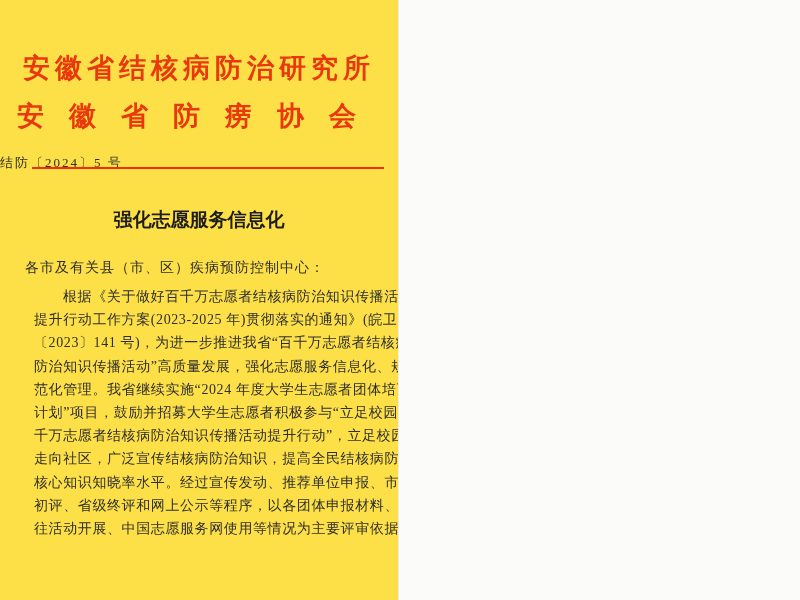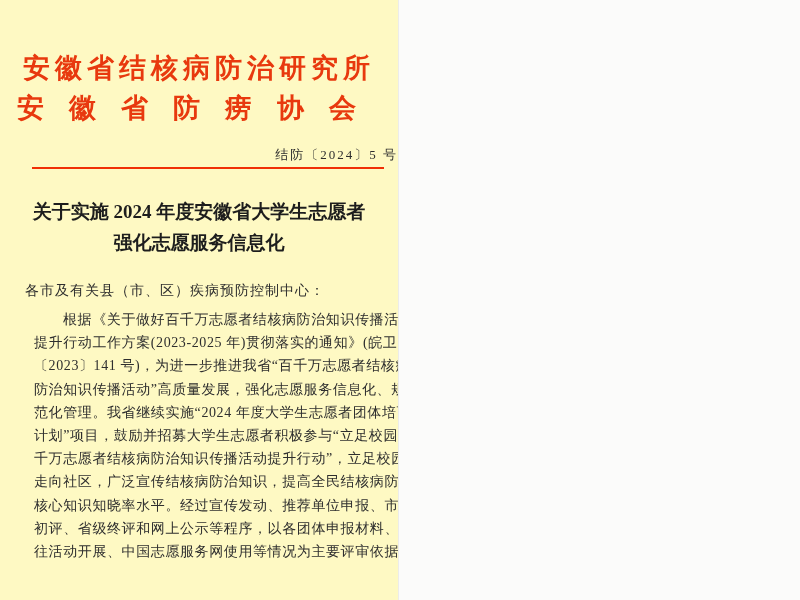--- a/index.html
+++ b/index.html
@@ -1,39 +1,38 @@
 <!DOCTYPE html>
 <html><head>
 <meta charset="utf-8">
 <style>
   html,body{margin:0;padding:0;width:800px;height:600px;overflow:hidden;background:#fdfdfc;}
   body{font-family:"Liberation Serif","DejaVu Serif",serif;color:#333;}
-  .page-left{position:absolute;left:0;top:0;width:398px;height:600px;background:#fef9c3;}
+  .page-left{position:absolute;left:0;top:0;width:398px;height:600px;background:#fde047;}
   .page-right{position:absolute;left:398px;top:0;width:402px;height:600px;background:#fbfbfa;border-left:1px solid #ececea;}
   .org-title{color:#e8390e;font-weight:bold;text-align:center;white-space:nowrap;}
   .org-1{margin-top:50px;font-size:27px;letter-spacing:5px;}
-  .org-2{margin-top:4px;font-size:27px;letter-spacing:25px;}
-  .doc-no{margin-top:20px;text-align:right;font-size:13px;letter-spacing:2px;color:#2e2e2e;}
+  .org-2{margin-top:12px;font-size:27px;letter-spacing:25px;}
+  .doc-no{margin-top:20px;text-align:left;font-size:13px;letter-spacing:2px;color:#2e2e2e;}
   .red-rule{position:absolute;left:32px;top:167px;width:352px;height:2px;background:#f02f05;}
   .notice-title{margin-top:32px;text-align:center;font-weight:bold;font-size:19px;line-height:31px;color:#1d1d1d;}
   .salutation{margin:24px 0 0 25px;font-size:14px;letter-spacing:1px;color:#2e2e2e;}
   .body-text{margin:8px 36px 0 34px;font-size:14px;color:#2e2e2e;}
   .bline{line-height:23.2px;letter-spacing:0.6px;white-space:nowrap;text-align:justify;text-align-last:justify;}
   .bline.indent{text-indent:29px;}
 </style>
 </head>
 <body>
 
 <div class="page-left">
   <div class="org-title org-1">安徽省结核病防治研究所</div>
   <div class="org-title org-2">安徽省防痨协会</div>
   <div class="doc-no">结防〔2024〕5 号</div>
   <div class="red-rule"></div>
   <div class="notice-title">
-    <div>关于实施 2024 年度安徽省大学生志愿者</div>
     <div>强化志愿服务信息化</div>
   </div>
   <div class="salutation">各市及有关县（市、区）疾病预防控制中心：</div>
   <div class="body-text">
     <div class="bline indent">根据《关于做好百千万志愿者结核病防治知识传播活动</div>
     <div class="bline">提升行动工作方案(2023-2025 年)贯彻落实的通知》(皖卫函</div>
     <div class="bline">〔2023〕141 号)，为进一步推进我省“百千万志愿者结核病</div>
     <div class="bline">防治知识传播活动”高质量发展，强化志愿服务信息化、规</div>
     <div class="bline">范化管理。我省继续实施“2024 年度大学生志愿者团体培育</div>
     <div class="bline">计划”项目，鼓励并招募大学生志愿者积极参与“立足校园</div>

